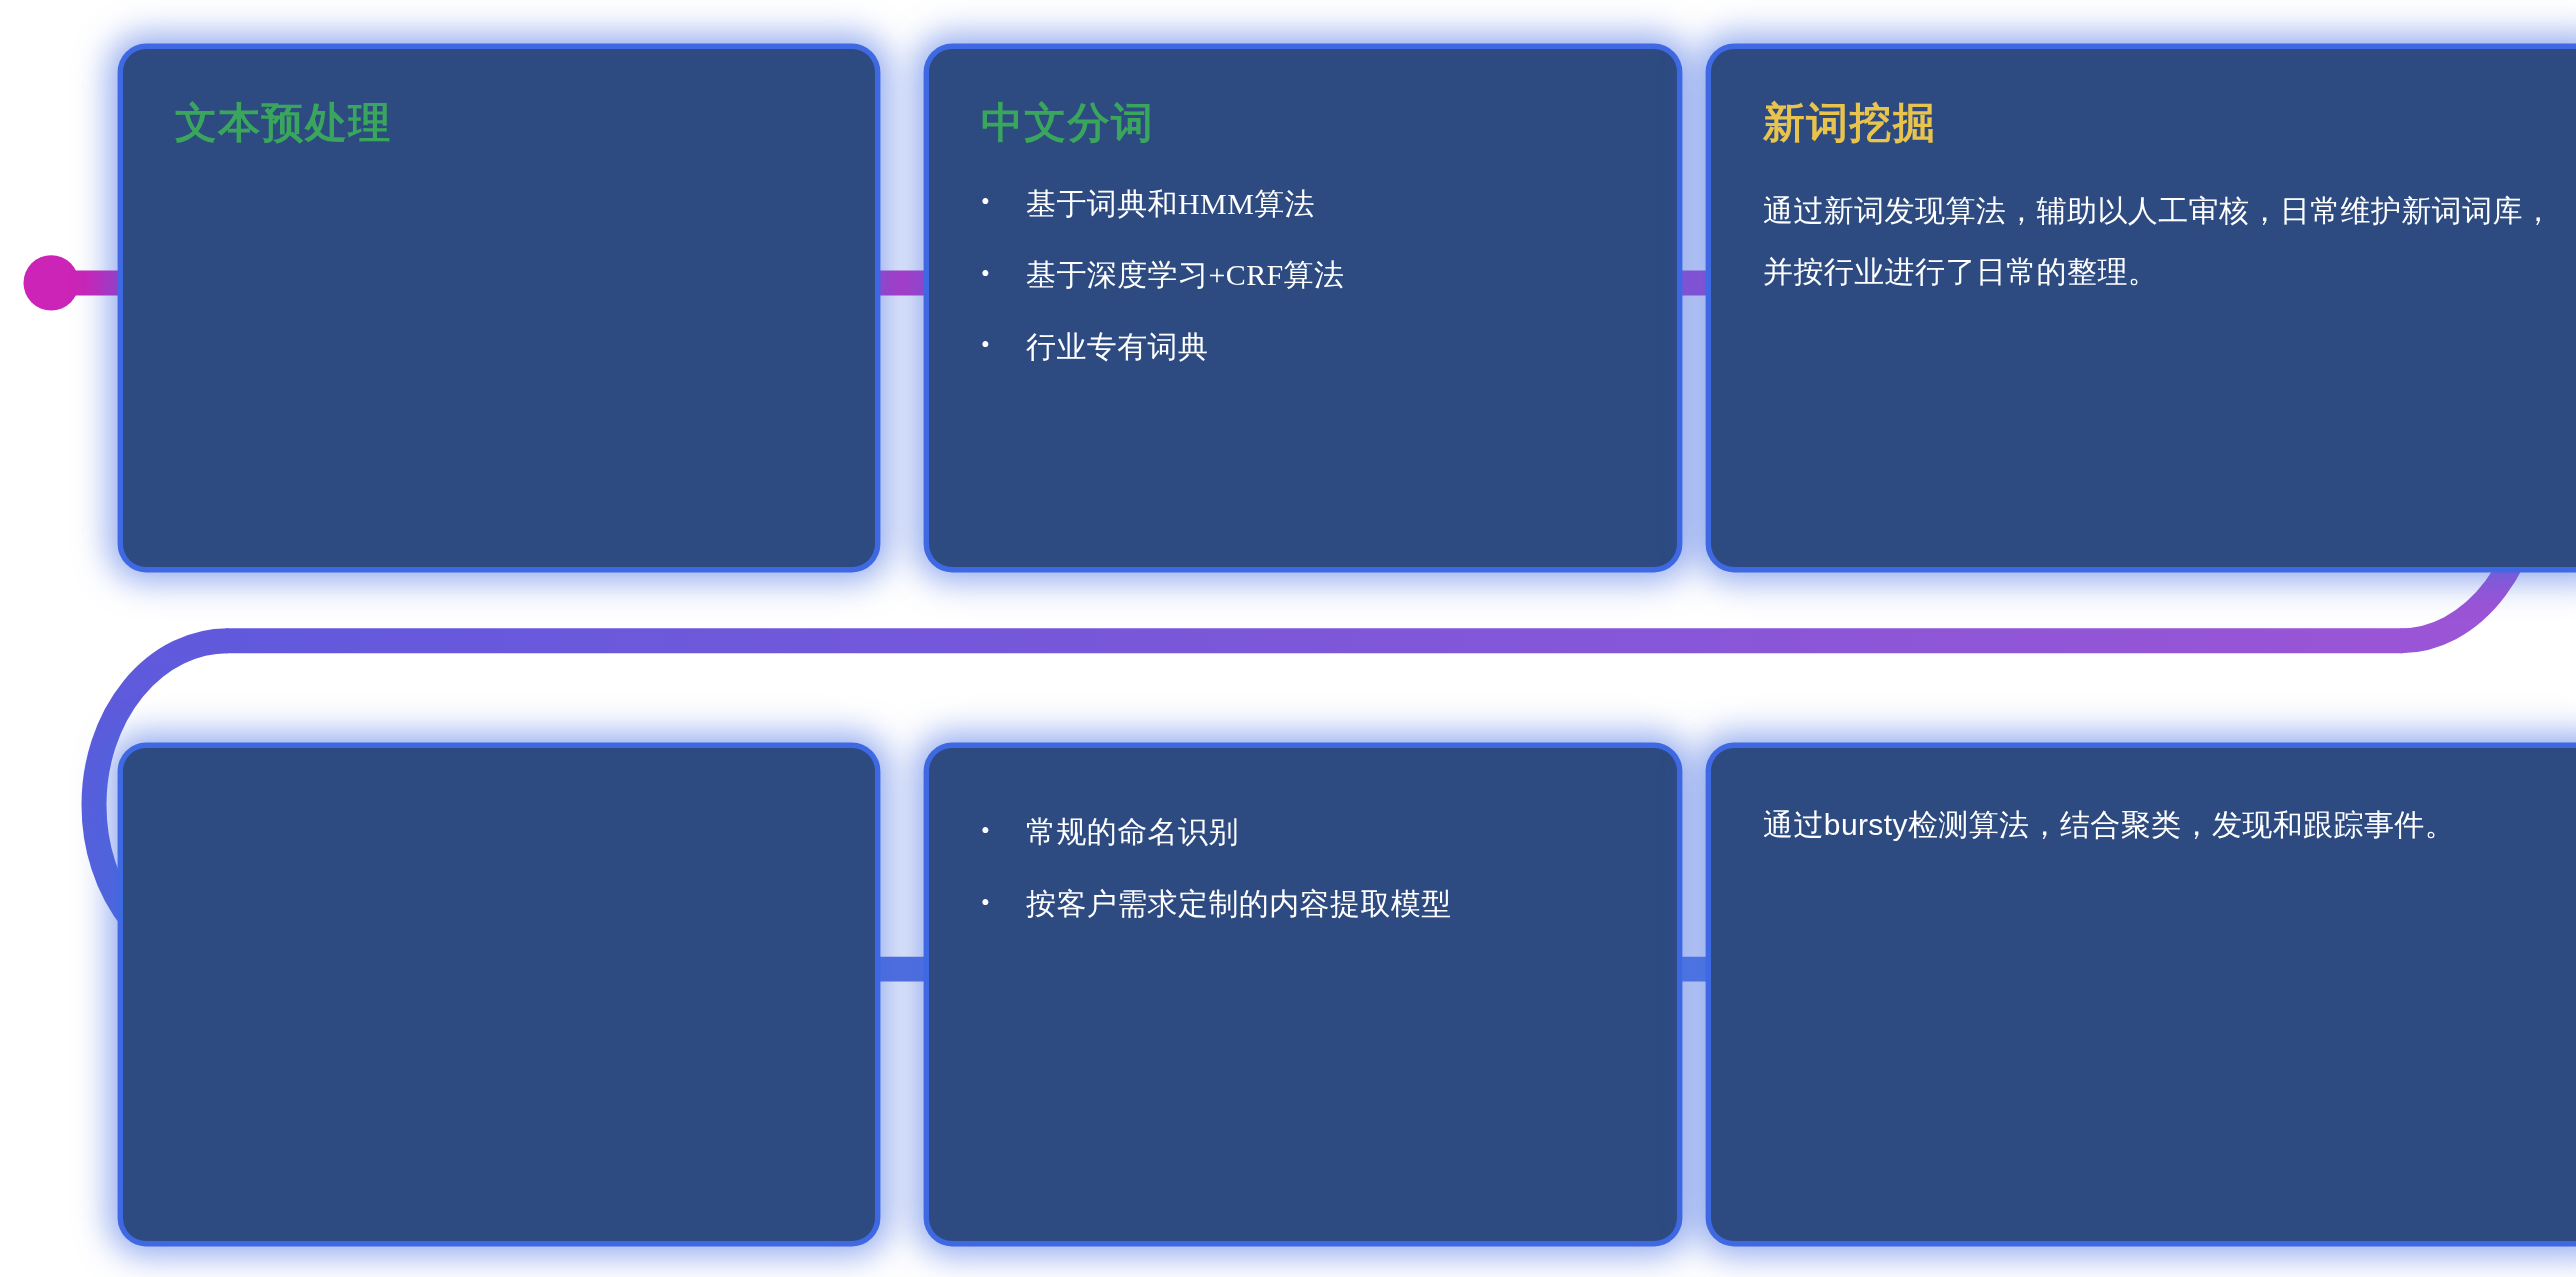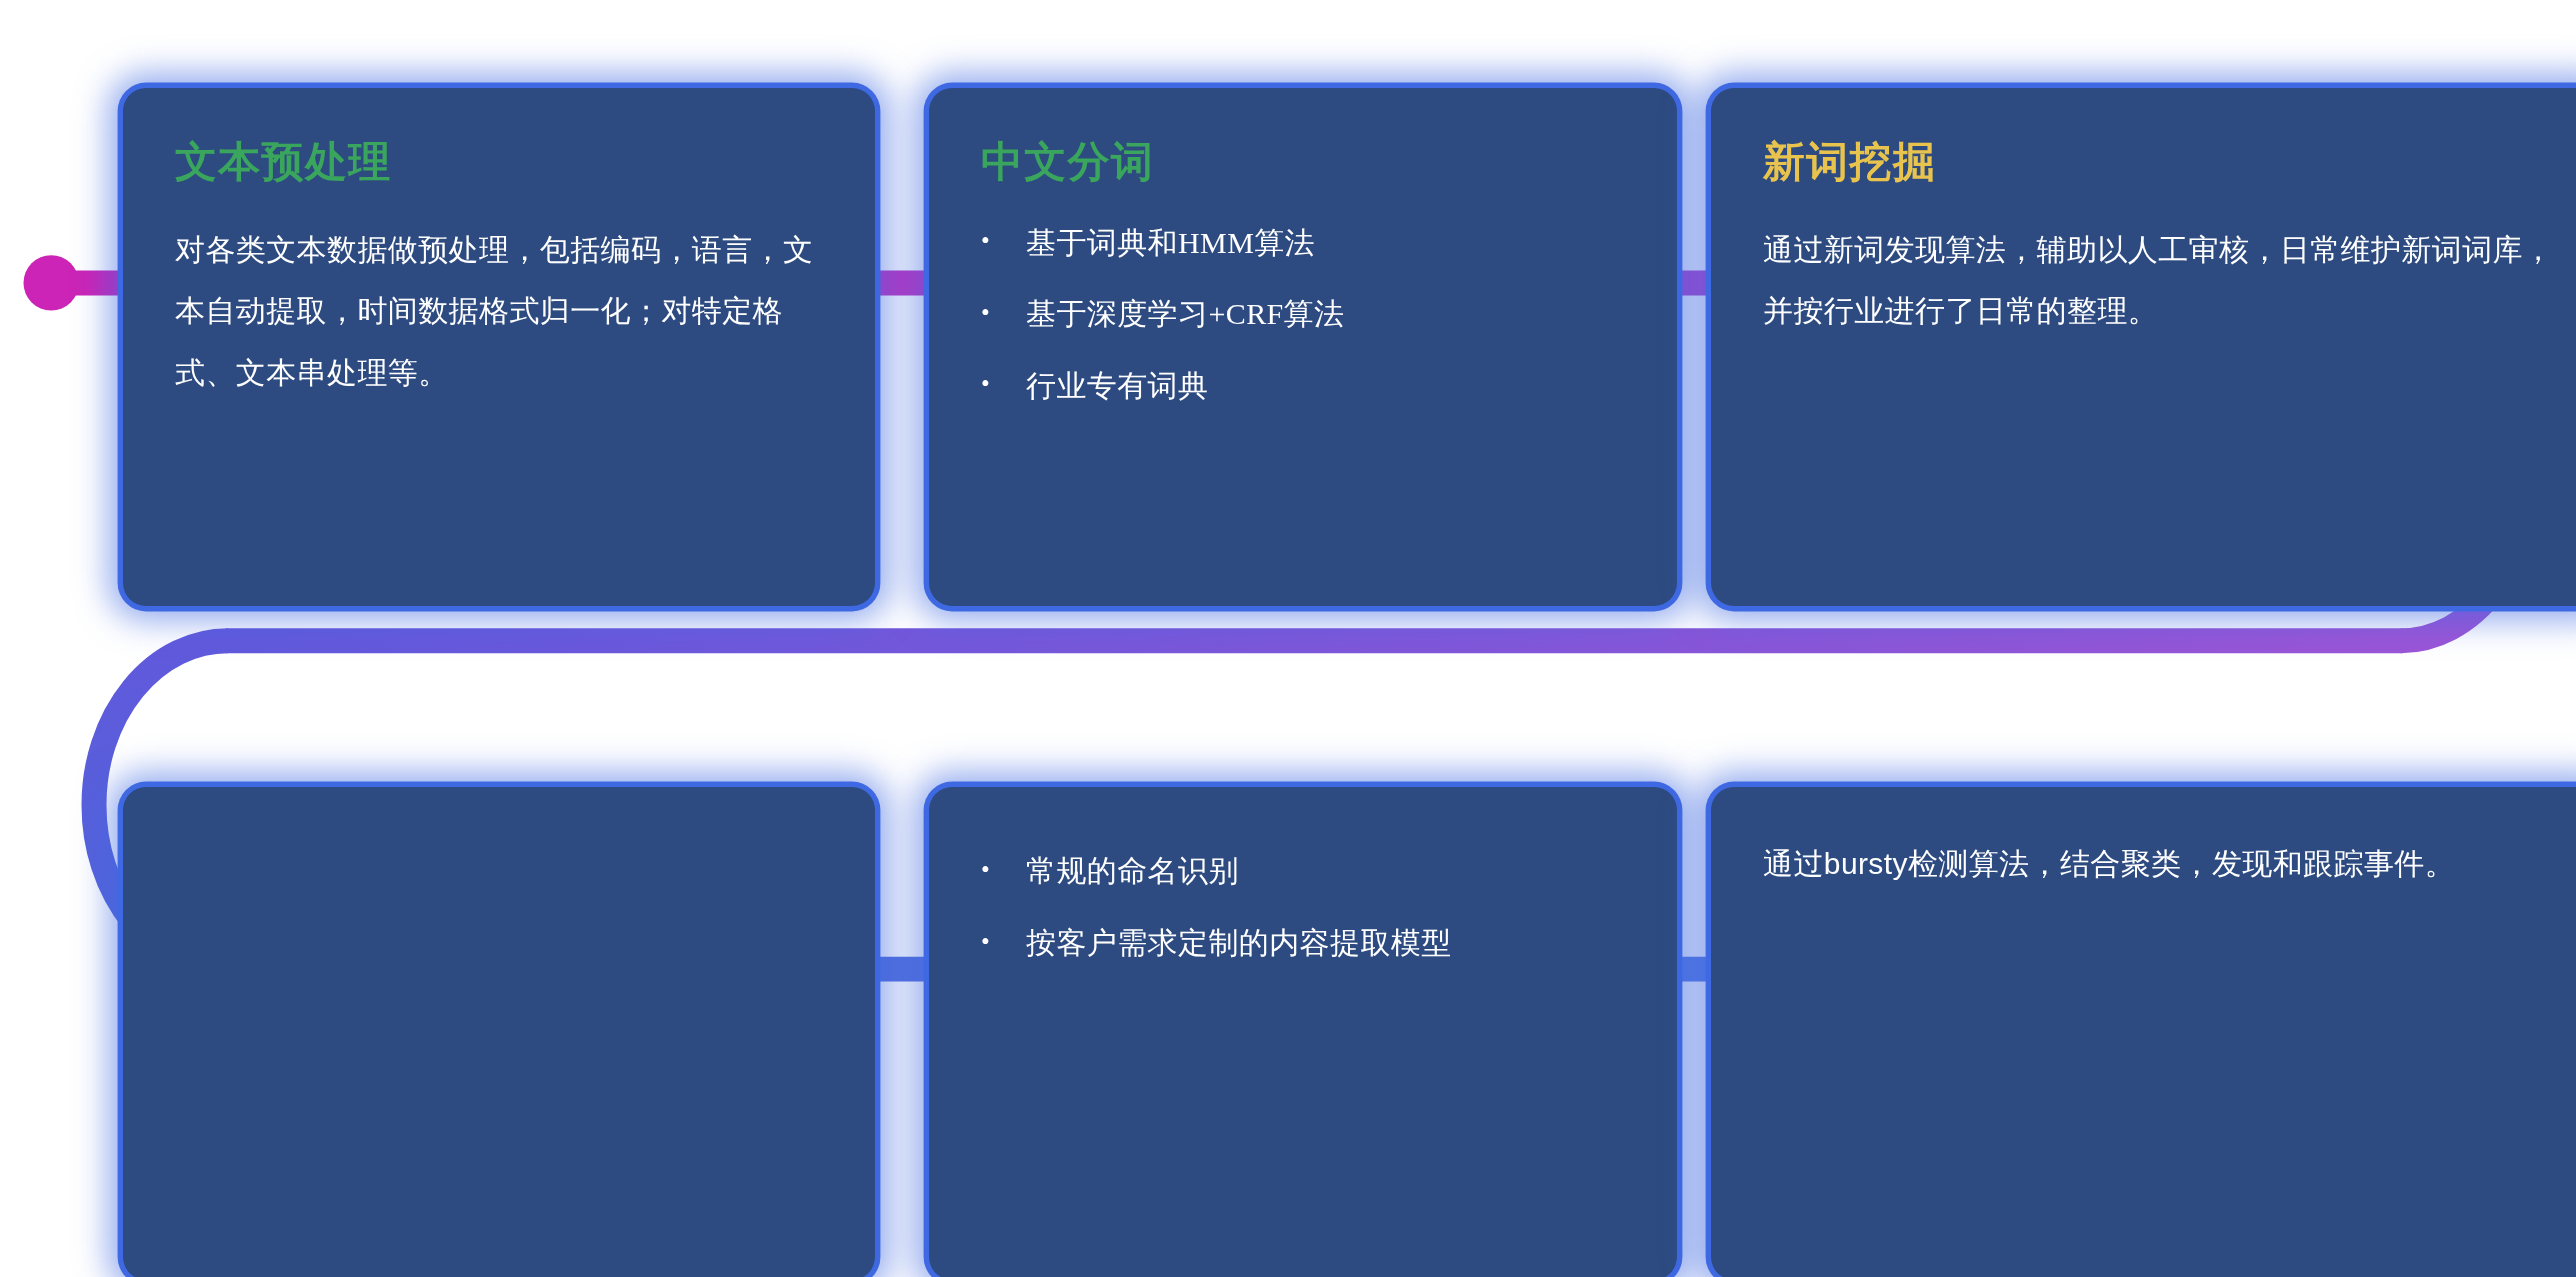--- a/index.html
+++ b/index.html
@@ -8,21 +8,20 @@
     background:#ffffff;
     font-family:"Liberation Sans","DejaVu Sans",sans-serif;
   }
   #flow{position:absolute;left:0;top:0;z-index:0;}
   #cards{position:absolute;left:0;top:0;width:100%;height:100%;z-index:1;}
   .card{
     position:absolute;box-sizing:border-box;
     background:#2d4b80;border-radius:23px;
     padding:46px 52px 16px;
     box-shadow:0 0 0 5.4px #3f69e2, 0 0 32px 14.3px rgba(63,105,226,.55);
-    margin-top:39px;
   }
   .row1{top:49px;height:518px;}
   .row2{top:748px;height:493px;}
   .colA{left:123px;width:752px;}
   .colB{left:929px;width:748px;font-family:Liberation Serif, serif;}
   .colC{left:1711px;width:896px;}
   .card-title{font-size:42px;font-weight:bold;margin:0 0 28.6px;letter-spacing:1.3px;}
   .green{color:#3aa55c;}
   .yellow{color:#e8c44e;}
   .card-body{margin:0;font-size:30px;line-height:2.06;color:#ffffff;letter-spacing:0.4px;}
@@ -67,21 +66,20 @@
   <path d="M 255 718 A 150 184 0 0 0 255 1086" stroke="url(#gLeft)" stroke-width="28" fill="none"></path>
   <path d="M 253 1086 H 2772" stroke="url(#gBottom)" stroke-width="28" fill="none"></path>
   <circle cx="57" cy="317" r="31" fill="#cb24b6"></circle>
   <polygon points="2772,1032 2872,1086 2772,1140" fill="#5f8de8"></polygon>
 </svg>
 
 <div id="cards">
 
   <section class="card row1 colA">
     <h2 class="card-title green">文本预处理</h2>
-    <p class="card-body">对各类文本数据做预处理，包括编码，语言，文本自动提取，时间数据格式归一化；对特定格式、文本串处理等。</p>
   </section>
 
   <section class="card row1 colB">
     <h2 class="card-title green">中文分词</h2>
     <ul class="card-bullets">
       <li>
         <span class="bullet">•</span>
         <span>基于词典和HMM算法</span>
       </li>
       <li>

